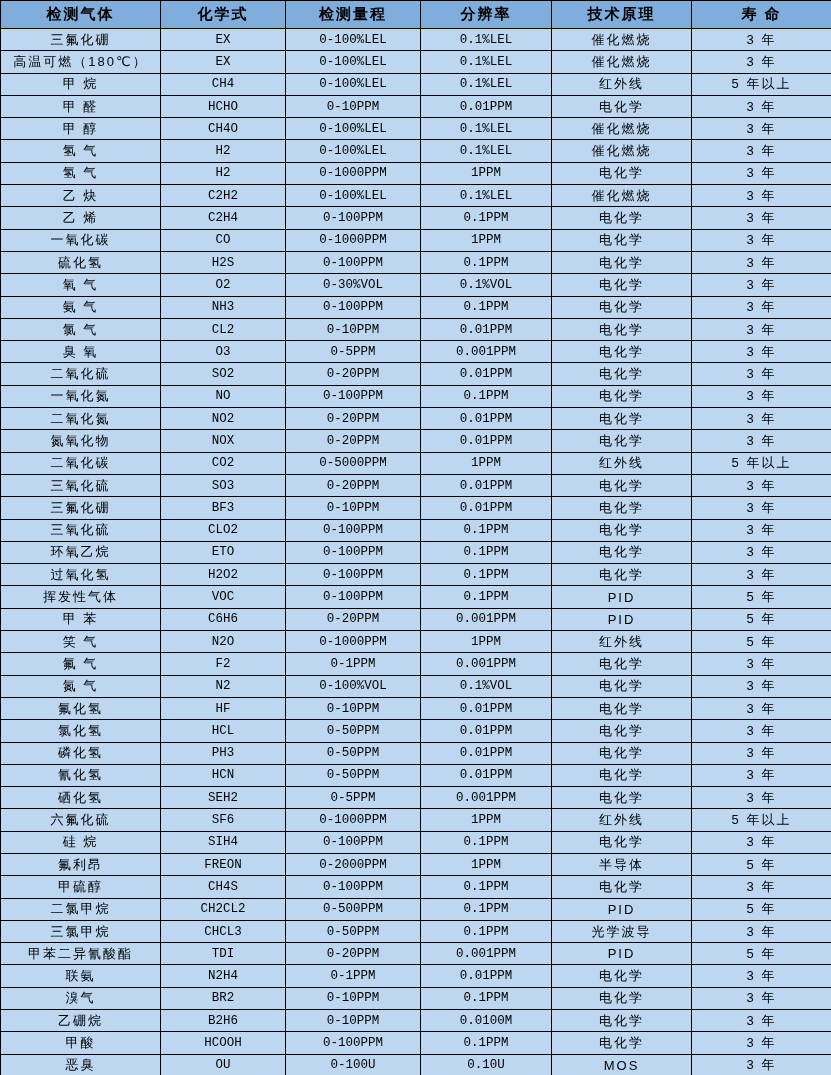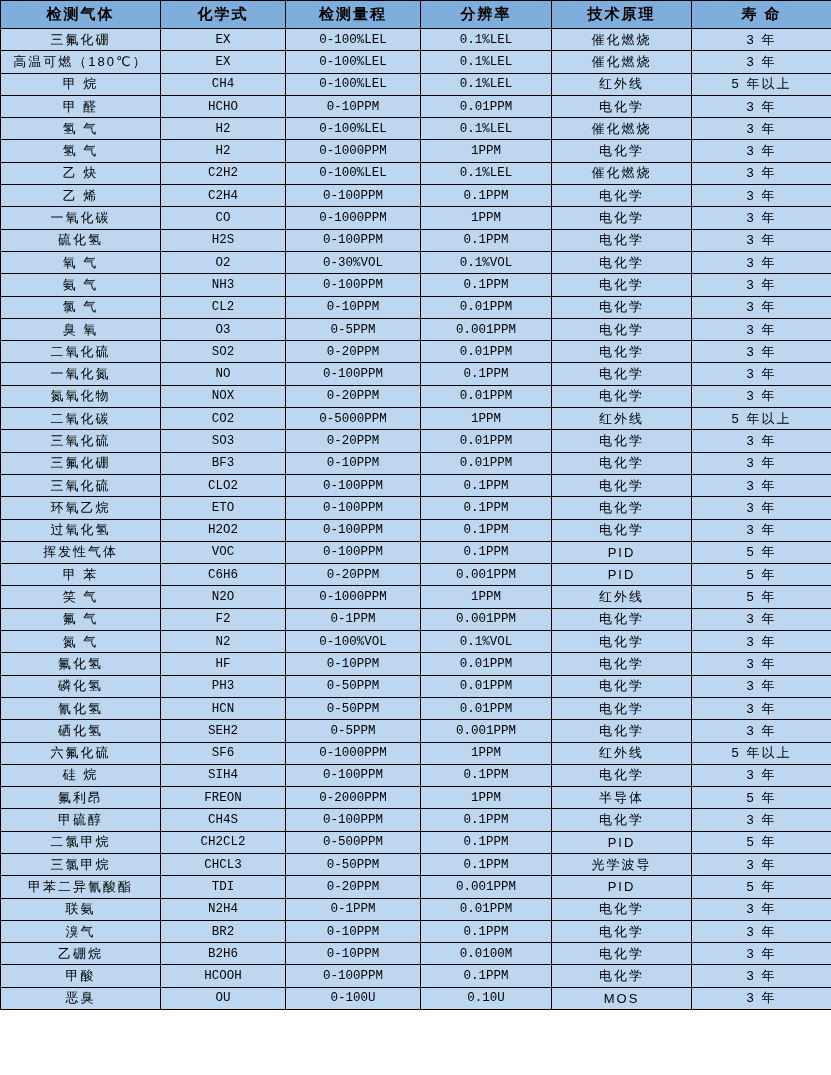--- a/index.html
+++ b/index.html
@@ -105,20 +105,28 @@
       </tr>
       <tr>
         <td class="name">甲 醛</td>
         <td class="mono">HCHO</td>
         <td class="mono">0-10PPM</td>
         <td class="mono">0.01PPM</td>
         <td class="name">电化学</td>
         <td class="name">3 年</td>
       </tr>
       <tr>
+        <td class="name">甲 醇</td>
+        <td class="mono">CH4O</td>
+        <td class="mono">0-100%LEL</td>
+        <td class="mono">0.1%LEL</td>
+        <td class="name">催化燃烧</td>
+        <td class="name">3 年</td>
+      </tr>
+      <tr>
         <td class="name">氢 气</td>
         <td class="mono">H2</td>
         <td class="mono">0-100%LEL</td>
         <td class="mono">0.1%LEL</td>
         <td class="name">催化燃烧</td>
         <td class="name">3 年</td>
       </tr>
       <tr>
         <td class="name">氢 气</td>
         <td class="mono">H2</td>
@@ -201,20 +209,28 @@
       </tr>
       <tr>
         <td class="name">一氧化氮</td>
         <td class="mono">NO</td>
         <td class="mono">0-100PPM</td>
         <td class="mono">0.1PPM</td>
         <td class="name">电化学</td>
         <td class="name">3 年</td>
       </tr>
       <tr>
+        <td class="name">二氧化氮</td>
+        <td class="mono">NO2</td>
+        <td class="mono">0-20PPM</td>
+        <td class="mono">0.01PPM</td>
+        <td class="name">电化学</td>
+        <td class="name">3 年</td>
+      </tr>
+      <tr>
         <td class="name">氮氧化物</td>
         <td class="mono">NOX</td>
         <td class="mono">0-20PPM</td>
         <td class="mono">0.01PPM</td>
         <td class="name">电化学</td>
         <td class="name">3 年</td>
       </tr>
       <tr>
         <td class="name">二氧化碳</td>
         <td class="mono">CO2</td>
@@ -300,20 +316,28 @@
         <td class="mono">N2</td>
         <td class="mono">0-100%VOL</td>
         <td class="mono">0.1%VOL</td>
         <td class="name">电化学</td>
         <td class="name">3 年</td>
       </tr>
       <tr>
         <td class="name">氟化氢</td>
         <td class="mono">HF</td>
         <td class="mono">0-10PPM</td>
+        <td class="mono">0.01PPM</td>
+        <td class="name">电化学</td>
+        <td class="name">3 年</td>
+      </tr>
+      <tr>
+        <td class="name">氯化氢</td>
+        <td class="mono">HCL</td>
+        <td class="mono">0-50PPM</td>
         <td class="mono">0.01PPM</td>
         <td class="name">电化学</td>
         <td class="name">3 年</td>
       </tr>
       <tr>
         <td class="name">磷化氢</td>
         <td class="mono">PH3</td>
         <td class="mono">0-50PPM</td>
         <td class="mono">0.01PPM</td>
         <td class="name">电化学</td>

